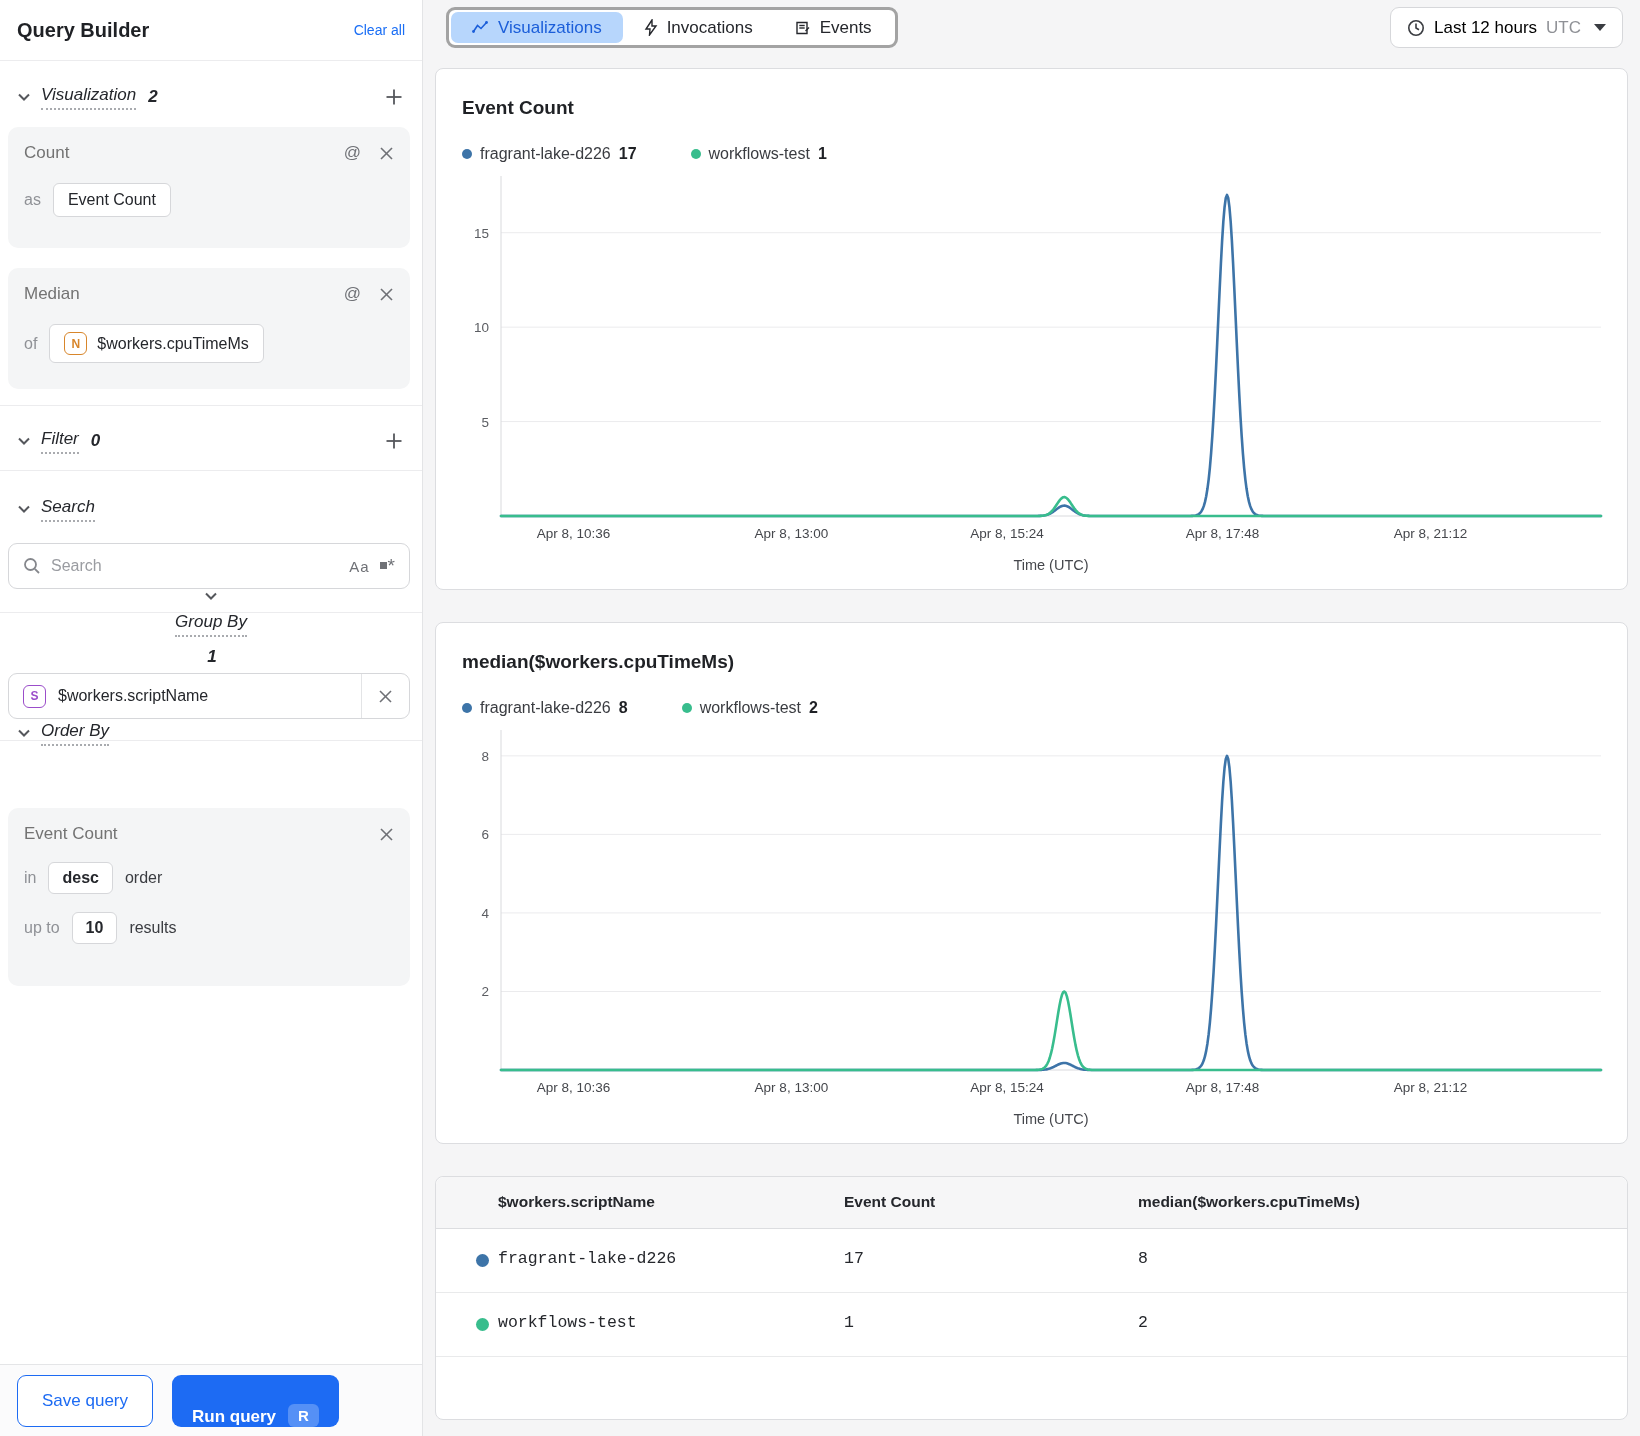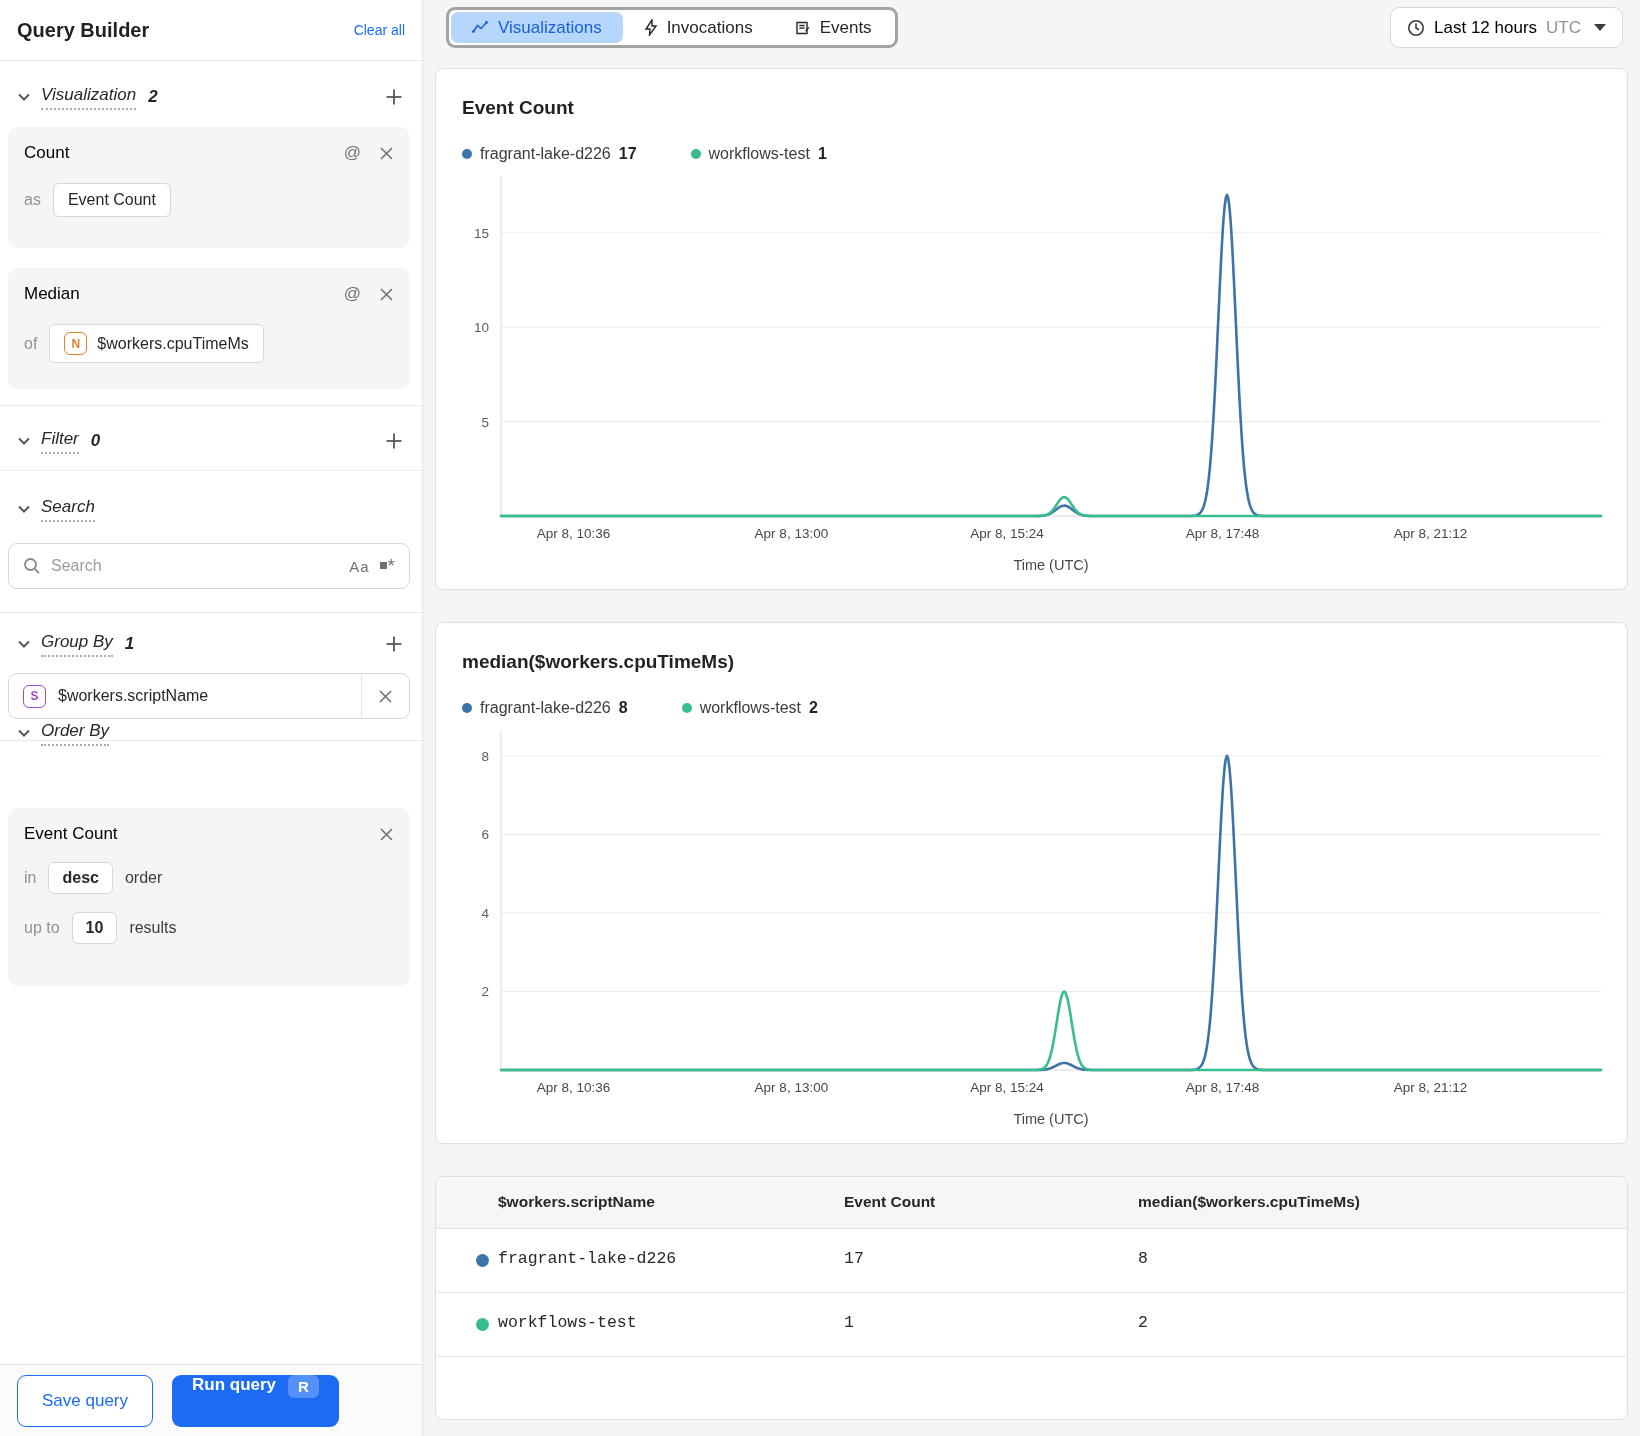--- a/index.html
+++ b/index.html
@@ -22,21 +22,21 @@
   .sec-label { font-size:17px; color:#25272c; border-bottom:2px dotted #a9abaf; padding-bottom:3px; }
   .sec-count { font-size:17px; font-weight:700; margin-left:2px; }
   .chev { color:#55575c; display:inline-flex; }
   .plus-btn { margin-left:auto; background:none; border:none; color:#55575c; cursor:pointer;
               display:inline-flex; padding:2px; }
   .divider { position:absolute; left:0; width:100%; height:1px; background:#ececee; }
 
   .gray-card { position:absolute; left:8px; width:402px; background:#f4f5f6; border-radius:10px;
                padding:16px; }
   .card-top { display:flex; align-items:center; }
-  .card-title { font-size:17px; font-weight:500; color:#000000; }
+  .card-title { font-size:17px; font-weight:500; color:#737373; }
   .card-icons { margin-left:auto; display:flex; align-items:center; gap:18px; }
   .icon-btn { background:none; border:none; color:#6f7176; cursor:pointer; display:inline-flex;
               font-size:17px; font-family:inherit; align-items:center; }
   .card-row { display:flex; align-items:center; gap:12px; margin-top:20px; }
   .muted { color:#8f9196; font-size:16px; }
   .val-box { background:#fff; border:1px solid #d6d7da; border-radius:6px; padding:7px 14px;
              font-size:16px; color:#25272c; display:inline-flex; align-items:center; gap:10px; }
   .type-badge { width:23px; height:23px; border-radius:6px; display:inline-flex; align-items:center;
                 justify-content:center; font-size:12px; font-weight:700; }
   .badge-n { border:1.6px solid #d8862b; color:#d8862b; }
@@ -65,21 +65,21 @@
   .order-row { display:flex; align-items:center; gap:12px; margin-top:18px; font-size:16px; }
   .order-val { background:#fff; border:1px solid #d6d7da; border-radius:6px; padding:6px 13px;
                font-size:16px; font-weight:600; color:#25272c; }
 
   .sb-footer { position:absolute; left:0; bottom:0; width:100%; height:72px; background:#fbfbfc;
                border-top:1px solid #e4e5e7; display:flex; align-items:center; padding:0 17px; gap:19px; }
   .btn-save { height:52px; padding:0 24px; background:#fff; border:1px solid #1d6bf3; color:#1d6bf3;
               border-radius:9px; font-size:17px; font-weight:500; font-family:inherit; cursor:pointer; }
   .btn-run { height:52px; padding:0 20px; background:#1d6bf3; border:none; color:#fff;
              border-radius:9px; font-size:17px; font-weight:700; font-family:inherit; cursor:pointer;
-             display:inline-flex; align-items:flex-start; gap:12px; }
+             display:inline-flex; align-items:flex-end; gap:12px; }
   .kbd { background:rgba(255,255,255,.25); border-radius:6px; padding:3px 10px; font-size:15px;
          font-weight:700; }
 
   
   .tabbar { position:absolute; left:446px; top:7px; height:41px; background:#fff;
             border:3px solid #a3a3a3; border-radius:9px; display:flex; align-items:stretch;
             padding:2px; }
   .tab { display:flex; align-items:center; gap:9px; padding:0 21px; font-size:17px; border-radius:7px;
          color:#25272c; cursor:pointer; border:none; background:transparent; font-family:inherit; }
   .tab.active { background:#b7d6fc; color:#1b5ed9; font-weight:500; }
@@ -219,21 +219,21 @@
       <input type="text" placeholder="Search" style="">
       <button class="match-case">Aa</button>
       <button class="regex-btn">
         <span class="regex-sq"></span>
           <span class="regex-star">*</span>
         </button>
     </div>
 
     <div class="divider" style="top:612px;"></div>
 
-    <div class="sec-head" style="top:627px;">
+    <div class="sec-head" style="top:590px;flex-direction:column;">
       <span class="chev">
         <svg width="14" height="12" viewBox="0 0 14 12" fill="none" stroke="currentColor" stroke-width="2">
             <polyline points="2,3.5 7,8.5 12,3.5"></polyline>
           </svg>
         </span>
       <span class="sec-label">Group By</span>
       <span class="sec-count">1</span>
       <button class="plus-btn">
         <svg width="18" height="18" viewBox="0 0 18 18" stroke="currentColor" stroke-width="1.8">
             <line x1="9" y1="1.5" x2="9" y2="16.5"></line>

